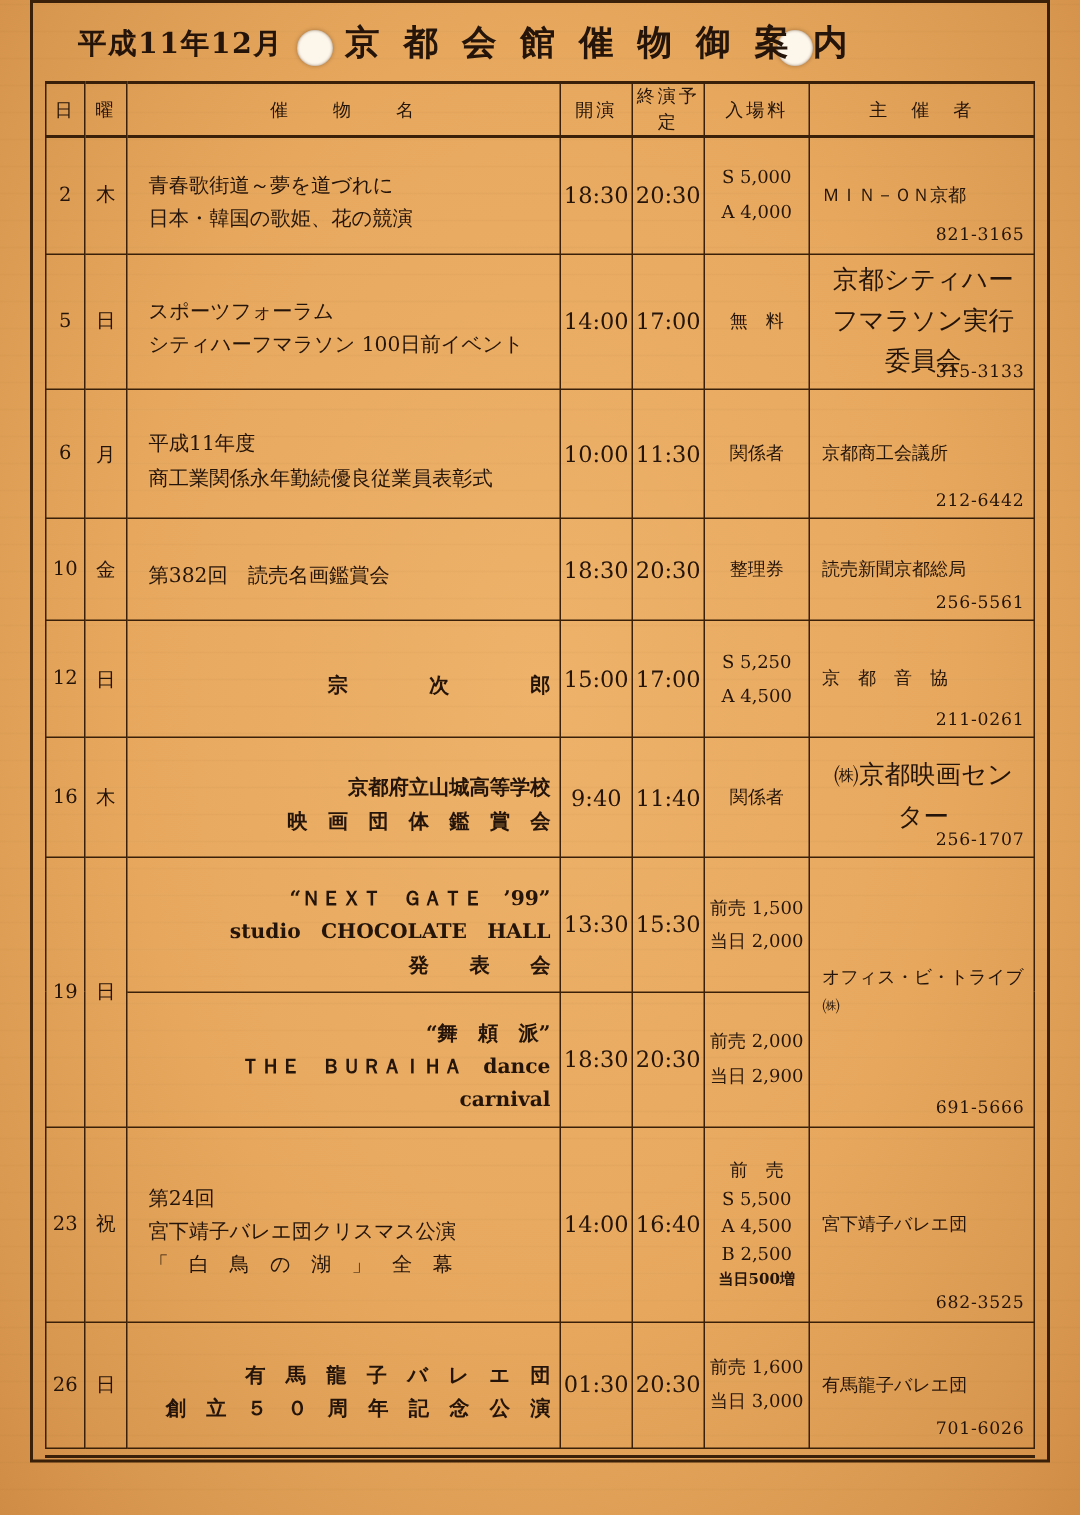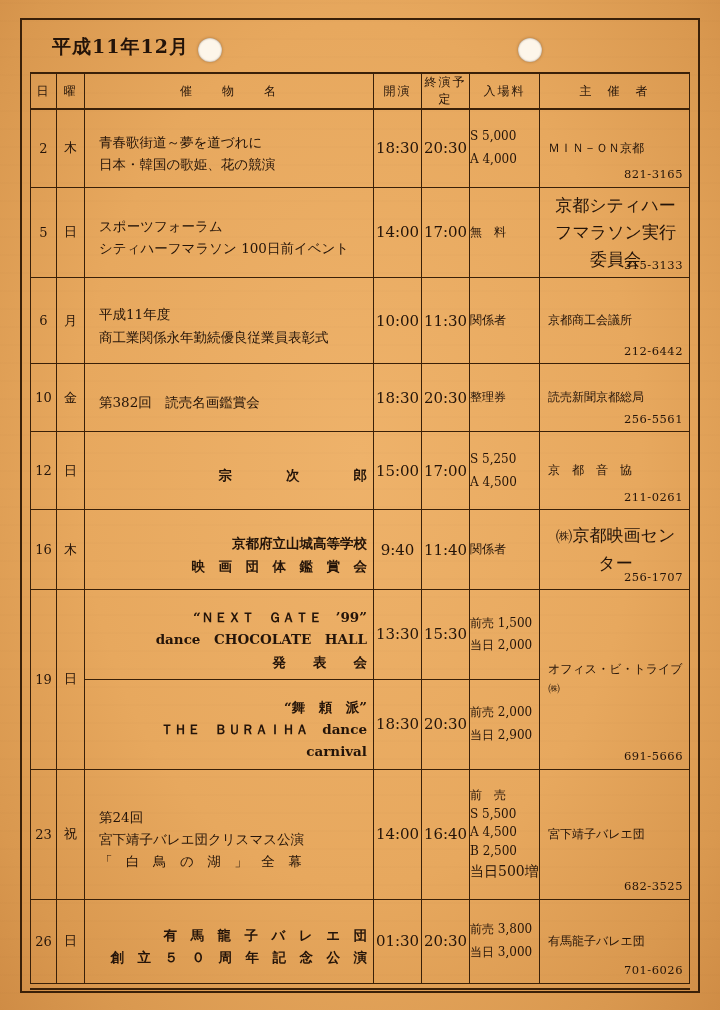--- a/index.html
+++ b/index.html
@@ -20,21 +20,21 @@
   .ghost{
     position:absolute;
     inset:0;
     opacity:.13;
     pointer-events:none;
     background:
       repeating-linear-gradient(0deg, rgba(90,50,20,.0) 0px, rgba(90,50,20,.0) 16px, rgba(90,50,20,.22) 17px, rgba(90,50,20,.0) 18px);
   }
   .sheet{
     position:absolute;
-    left:20px;top:18px;
+    left:20px;top:0;
     width:680px;height:975px;
   }
   
   .frame{
     position:absolute;inset:0;
     border:2px solid #3a2008;
   }
   .frame:after{
     content:"";position:absolute;left:4px;top:4px;right:4px;bottom:4px;
     border:1px solid #3a2008;
@@ -96,48 +96,49 @@
   .c-open{width:48px;text-align:center;}
   .c-end{width:48px;text-align:center;}
   .c-fee{width:70px;text-align:center;}
   .c-org{width:150px;}
 
   td.day{text-align:center;font-size:13px;}
   td.wd{text-align:center;font-size:13px;}
   td.name{padding:16px 6px 6px 14px;line-height:1.65;font-size:13.5px;}
   td.name .ctr{text-align:right;display:block;font-weight:bold;}
   td.time{text-align:center;font-size:15px;}
-  td.fee{font-size:12px;line-height:1.9;}
+  td.fee{text-align:center;font-size:12px;line-height:1.9;}
   td.org{padding:4px 6px 4px 8px;font-size:12px;position:relative;line-height:1.6;}
   .tel{
     position:absolute;right:6px;bottom:3px;font-size:11.5px;letter-spacing:.5px;
   }
   .org-main{display:block;}
   .sub{font-size:17px;text-align:center;}
-  .fee-small{font-size:14px;}
+  .fee-small{font-size:10px;font-weight:bold;}
   .serifish{font-family:"DejaVu Serif","Liberation Serif",serif;}
   .bot-rule{
     margin-top:4px;
     border-top:2px solid #3a2008;
   }
 </style>
 </head>
 <body>
 
 <div class="paper"></div>
 <div class="ghost"></div>
 
 <div class="sheet">
   <div class="frame"></div>
   <div class="inner">
 
     <div class="hdr">
       <div class="hdr-date serifish">平成11年12月</div>
       <div class="punch p1"></div>
       <div class="punch p2"></div>
+      <div class="hdr-title serifish">京 都 会 館 催 物 御 案 内</div>
     </div>
 
 
     <table>
       <colgroup>
         <col class="c-day">
           <col class="c-wd">
           <col class="c-name">
         <col class="c-open">
           <col class="c-end">
@@ -263,21 +264,21 @@
             <span class="org-main sub">㈱京都映画センター</span>
             <span class="tel">256-1707</span>
           </td>
         </tr>
 
         <tr style="height:82px">
           <td class="day serifish" rowspan="2">19</td>
           <td class="wd serifish" rowspan="2">日</td>
           <td class="name serifish">
             <span class="ctr">“ＮＥＸＴ　ＧＡＴＥ　’99”</span>
-            <span class="ctr">dance　CHOCOLATE　HALL</span>
+            <span class="ctr">studio　CHOCOLATE　HALL</span>
             <span class="ctr">発　　表　　会</span>
           </td>
           <td class="time serifish">13:30</td>
           <td class="time serifish">15:30</td>
           <td class="fee serifish">
             <div>前売 1,500</div>
             <div>当日 2,000</div>
           </td>
           <td class="org serifish" rowspan="2">
             <span class="org-main">オフィス・ビ・トライブ㈱</span>
@@ -323,21 +324,21 @@
         <tr style="height:84px">
           <td class="day serifish">26</td>
           <td class="wd serifish">日</td>
           <td class="name serifish">
             <span class="ctr">有　馬　龍　子　バ　レ　エ　団</span>
             <span class="ctr">創　立　５　０　周　年　記　念　公　演</span>
           </td>
           <td class="time serifish">01:30</td>
           <td class="time serifish">20:30</td>
           <td class="fee serifish">
-            <div>前売 3,800</div>
+            <div>前売 1,600</div>
             <div>当日 3,000</div>
           </td>
           <td class="org serifish">
             <span class="org-main">有馬龍子バレエ団</span>
             <span class="tel">701-6026</span>
           </td>
         </tr>
       </tbody>
     </table>
 

